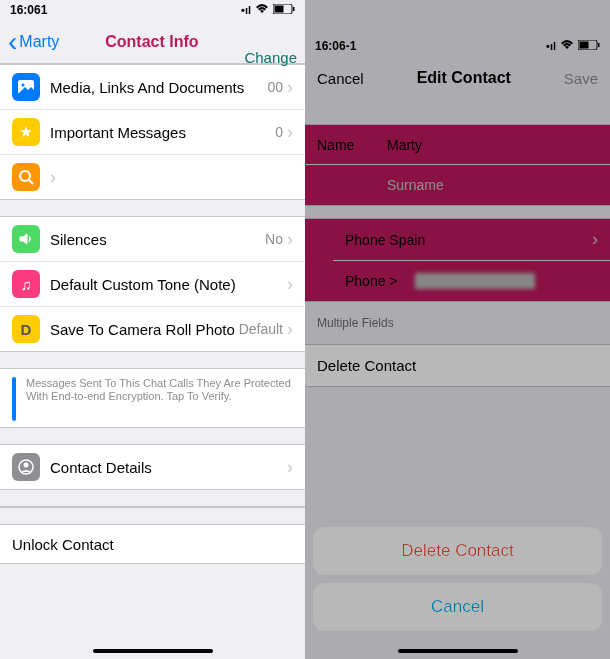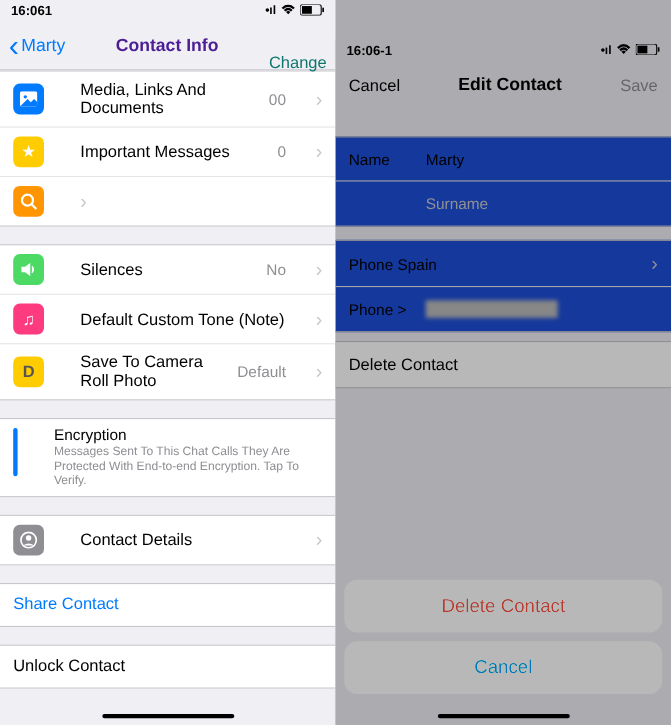--- a/index.html
+++ b/index.html
@@ -4,25 +4,25 @@
   <style>
     * { margin: 0; padding: 0; box-sizing: border-box; }
     body { width: 610px; height: 659px; display: flex; font-family: -apple-system, "Helvetica Neue", sans-serif; background: #efeff4; }
     .pane { width: 305px; height: 659px; background: #efeff4; position: relative; overflow: hidden; }
     .pane.right { filter: brightness(0.72); }
     .statusbar { height: 20px; display: flex; justify-content: space-between; align-items: center; padding: 0 10px; font-size: 12px; font-weight: 600; color: #000; }
     .status-icons { display: flex; gap: 4px; align-items: center; font-size: 11px; }
     .header { height: 44px; display: flex; align-items: center; justify-content: space-between; padding: 0 8px; border-bottom: 0.5px solid #c8c7cc; }
     .header-back { color: #007aff; font-size: 16px; display: flex; align-items: center; }
     .header-back::before { content: "‹"; font-size: 28px; line-height: 0; margin-right: 2px; }
-    .header-title { font-weight: 600; font-size: 16px; color: #4c1d95; }
+    .header-title { font-weight: 600; font-size: 16px; color: #be185d; }
     .header-right { color: #0f766e; font-size: 15px; margin-top: 32px; }
     .section { background: #fff; border-top: 0.5px solid #c8c7cc; border-bottom: 0.5px solid #c8c7cc; margin-bottom: 20px; }
     .section.tight { margin-bottom: 16px; }
-    .row { display: flex; align-items: center; padding: 8px 12px; border-bottom: 0.5px solid #e5e5ea; min-height: 38px; position: relative; gap: 23px; }
+    .row { display: flex; align-items: center; padding: 8px 12px; border-bottom: 0.5px solid #e5e5ea; min-height: 38px; position: relative; }
     .row:last-child { border-bottom: none; }
     .row .icon-box { width: 28px; height: 28px; border-radius: 6px; display: flex; align-items: center; justify-content: center; margin-right: 10px; color: #fff; font-size: 15px; flex-shrink: 0; }
     .row .label { flex: 1; font-size: 15px; color: #000; }
     .row .value { color: #8e8e93; font-size: 14px; margin-right: 4px; }
     .row .chev { color: #c7c7cc; font-size: 18px; }
     .blue { background: #007aff; }
     .star-bg { background: #ffcc00; }
     .orange { background: #ff9500; }
     .green { background: #4cd964; }
     .pink { background: #ff3b7f; }
@@ -37,21 +37,21 @@
     .link-blue { color: #007aff; }
     .link-red { color: #ff3b30; }
     .home-indicator { position: absolute; bottom: 6px; left: 50%; transform: translateX(-50%); width: 120px; height: 4px; background: #000; border-radius: 2px; }
     
     
     .right-content { background: #efeff4; height: 100%; margin-top: 36px; }
     .r-header { height: 44px; display: flex; align-items: center; justify-content: space-between; padding: 0 12px; }
     .r-cancel { color: #000; font-size: 15px; }
     .r-title { font-weight: 600; font-size: 16px; }
     .r-save { color: #8e8e93; font-size: 15px; }
-    .r-section { background: #1d4ed8; border-top: 0.5px solid #c8c7cc; border-bottom: 0.5px solid #c8c7cc; margin-top: 24px; }
+    .r-section { background: #be185d; border-top: 0.5px solid #c8c7cc; border-bottom: 0.5px solid #c8c7cc; margin-top: 24px; }
     .r-row { display: flex; align-items: center; padding: 10px 12px; border-bottom: 0.5px solid #e5e5ea; min-height: 40px; font-size: 14px; }
     .r-row:last-child { border-bottom: none; }
     .r-label { width: 70px; color: #000; }
     .r-value { color: #000; }
     .r-placeholder { color: #c7c7cc; }
     .phone-blurred { width: 120px; height: 16px; background: #bbb; filter: blur(2px); }
     .r-label-text { padding: 6px 12px; font-size: 12px; color: #6d6d72; margin-top: 8px; }
     .delete-row { background: #fff; padding: 12px; color: #000; font-size: 15px; border-top: 0.5px solid #c8c7cc; border-bottom: 0.5px solid #c8c7cc; }
     
     .action-sheet { position: absolute; bottom: 20px; left: 8px; right: 8px; filter: brightness(1.35); }
@@ -137,42 +137,40 @@
       <span class="label">Save To Camera Roll Photo</span>
       <span class="value">Default</span>
       <span class="chev">›</span>
     </div>
   </div>
 
   <div class="section tight">
     <div class="row enc-row">
       <div class="enc-bar"></div>
       <div class="enc-text">
-        <div class="enc-title">Encryption</div>
         <div class="enc-sub">Messages Sent To This Chat Calls They Are Protected With End-to-end Encryption. Tap To Verify.</div>
       </div>
     </div>
   </div>
 
   <div class="section tight">
     <div class="row">
       <div class="icon-box gray-bg">
         <svg width="16" height="16" viewBox="0 0 16 16">
             <circle cx="8" cy="8" r="7" fill="none" stroke="#fff" stroke-width="1.5"></circle>
             <circle cx="8" cy="6" r="2.5" fill="#fff"></circle>
             <path d="M3 13 Q8 9 13 13" fill="#fff"></path>
           </svg>
       </div>
       <span class="label">Contact Details</span>
       <span class="chev">›</span>
     </div>
   </div>
 
   <div class="section tight">
-    <div class="row link-row link-blue">Share Contact</div>
   </div>
 
   <div class="section">
     <div class="row link-row" style="color:#000;">Unlock Contact</div>
   </div>
 
   <div class="home-indicator"></div>
 </div>
 
 <div class="pane right">
@@ -205,31 +203,32 @@
       <div class="r-row">
         <span class="r-label">Name</span>
         <span class="r-value">Marty</span>
       </div>
       <div class="r-row">
         <span class="r-label"></span>
         <span class="r-placeholder">Surname</span>
       </div>
     </div>
 
-    <div class="r-section" style="margin-top:12px;">
+    <div class="r-section" style="margin-top:12px;padding-left:28px;">
       <div class="r-row" style="justify-content:space-between;">
         <span>Phone Spain</span>
         <span class="chev" style="color:#c7c7cc;font-size:18px;">›</span>
       </div>
       <div class="r-row">
         <span class="r-label">Phone &gt;</span>
         <div class="phone-blurred"></div>
       </div>
     </div>
 
+    <div class="r-label-text">Multiple Fields</div>
 
     <div class="delete-row" style="margin-top:8px;">Delete Contact</div>
   </div>
 
   <div class="action-sheet">
     <div class="action-btn">Delete Contact</div>
     <div class="action-btn cancel">Cancel</div>
   </div>
 
   <div class="home-indicator"></div>

